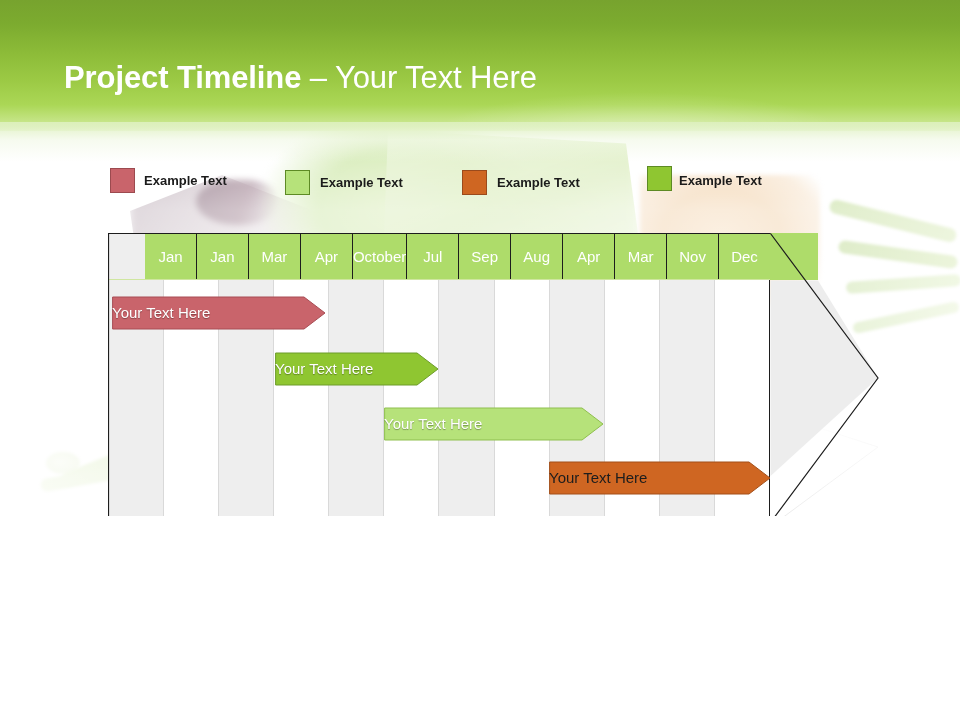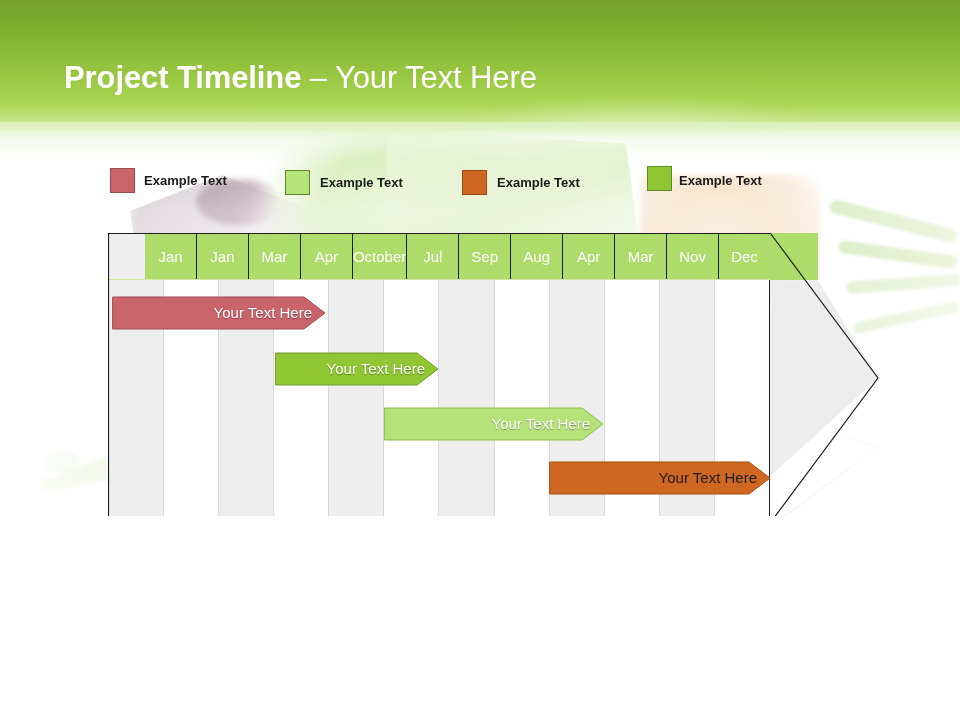--- a/index.html
+++ b/index.html
@@ -210,21 +210,21 @@
   
   .bar {
     position:absolute; height:36px; z-index:5;
     display:flex; align-items:center;
   }
   .bar .bar-shape {
     position:absolute; inset:0;
   }
   .bar .bar-label {
     position:relative; z-index:2; width:100%;
-    text-align:right; font-size:15px; line-height:36px;
+    text-align:left; font-size:15px; line-height:36px;
     padding-right:14px;
     white-space:nowrap;
   }
   .bar.light .bar-label { color:#ffffff; text-shadow:0 1px 1px rgba(0,0,0,.35); }
   .bar.dark  .bar-label { color:#1d1d1d; }
 
   #bar0 { left:4px;   top:62px;  width:214px; }
   #bar1 { left:167px; top:118px; width:164px; }
   #bar2 { left:276px; top:173px; width:220px; }
   #bar3 { left:441px; top:227px; width:222px; }

